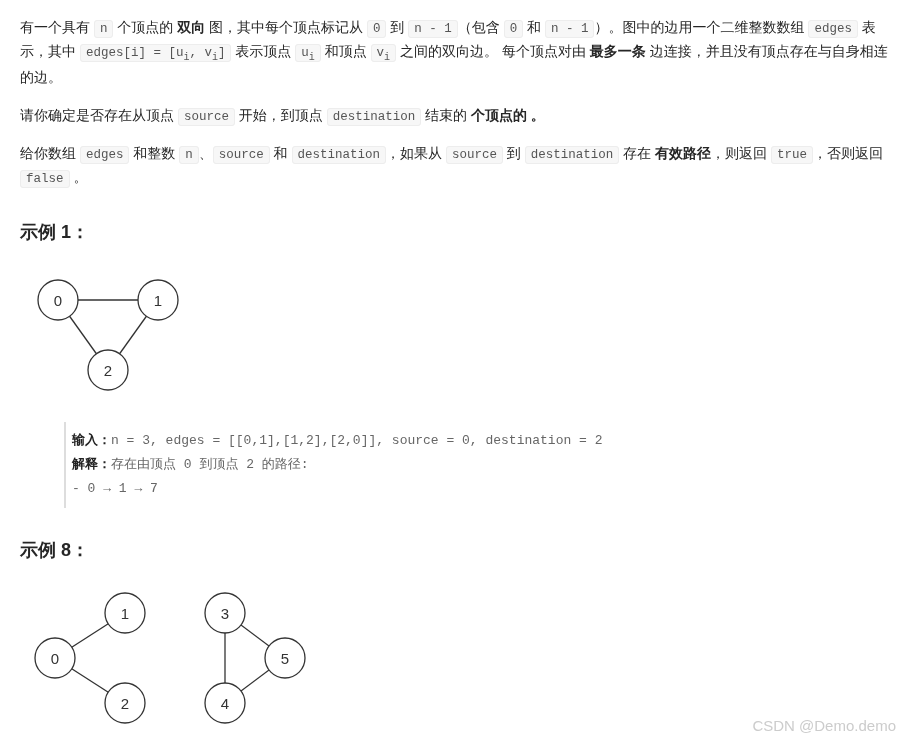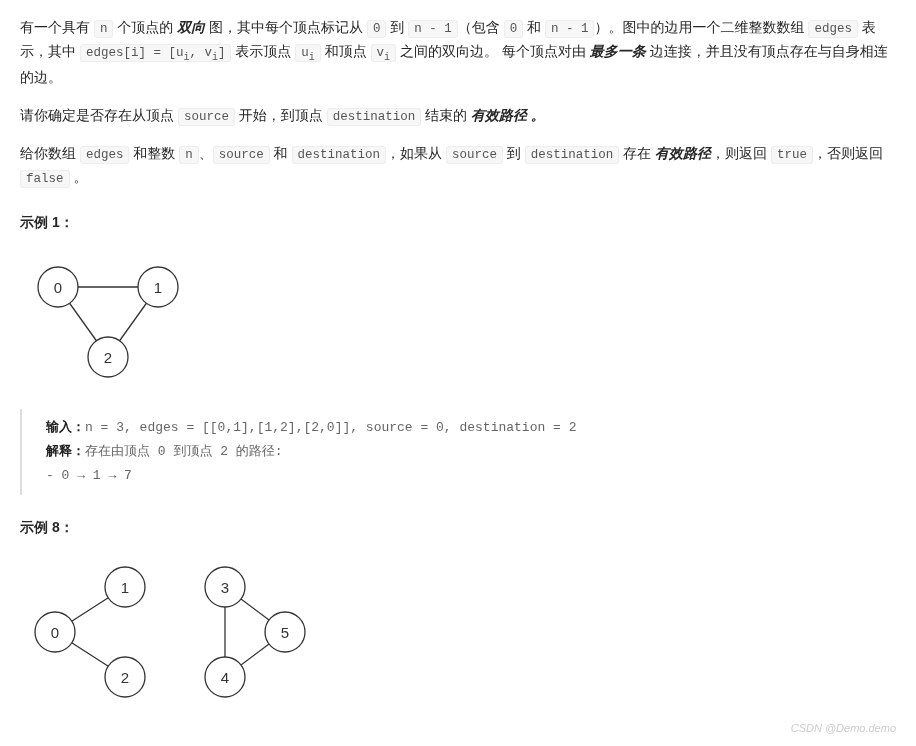--- a/index.html
+++ b/index.html
@@ -15,63 +15,63 @@
     p { margin-bottom: 14px; }
     .code-inline {
       font-family: Menlo, Monaco, Consolas, "Courier New", monospace;
       background: #f7f7f7;
       border: 1px solid #ededed;
       border-radius: 3px;
       padding: 1px 5px;
       font-size: 12.5px;
       color: #555;
     }
-    b { font-weight: 700; font-style: italic; }
+    b { font-weight: 700; }
     h4 {
-      font-size: 14px;
+      font-size: 18px;
       font-weight: 700;
-      margin: 21px 0 14px;
+      margin: 27px 0 14px;
     }
     .graph-svg { margin: 8px 0 14px; }
     .example-block {
       border-left: 2px solid #ddd;
-      padding: 6px 0 6px 24px;
+      padding: 6px 0 6px 6px;
       margin-bottom: 18px;
       color: #666;
+      margin-left: 44px;
     }
     .example-block .line { margin: 2px 0; }
     .example-block .mono {
       font-family: Menlo, Monaco, Consolas, "Courier New", monospace;
       font-size: 13px;
     }
     .example-block .label { color: #222; font-weight: 700; }
     .watermark {
       position: fixed;
       right: 20px;
       bottom: 8px;
-      font-size: 11px;
+      font-size: 15px;
       color: #ccc;
       font-family: sans-serif;
-      font-style: italic;
     }
     sub { font-size: 10px; }
   </style>
 </head>
 <body>
 
 
 
 
 <p>
   <span>有一个具有 </span><span class="code-inline">n</span><span> 个顶点的 </span><b>双向</b><span> 图，其中每个顶点标记从 </span><span class="code-inline">0</span><span> 到 </span><span class="code-inline">n - 1</span><span>（包含 </span><span class="code-inline">0</span><span> 和 </span><span class="code-inline">n - 1</span><span>）。图中的边用一个二维整数数组 </span><span class="code-inline">edges</span><span> 表示，其中 </span><span class="code-inline">edges[i] = [u<sub>i</sub>, v<sub>i</sub>]</span><span> 表示顶点 </span><span class="code-inline">u<sub>i</sub></span><span> 和顶点 </span><span class="code-inline">v<sub>i</sub></span><span> 之间的双向边。 每个顶点对由 </span><b>最多一条</b><span> 边连接，并且没有顶点存在与自身相连的边。</span>
 </p>
 
 
 <p>
-  <span>请你确定是否存在从顶点 </span><span class="code-inline">source</span><span> 开始，到顶点 </span><span class="code-inline">destination</span><span> 结束的 </span><b>有效路径 。</b>
+  <span>请你确定是否存在从顶点 </span><span class="code-inline">source</span><span> 开始，到顶点 </span><span class="code-inline">destination</span><span> 结束的 </span><b>个顶点的 。</b>
 </p>
 
 
 <p>
   <span>给你数组 </span><span class="code-inline">edges</span><span> 和整数 </span><span class="code-inline">n</span><span>、</span><span class="code-inline">source</span><span> 和 </span><span class="code-inline">destination</span><span>，如果从 </span><span class="code-inline">source</span><span> 到 </span><span class="code-inline">destination</span><span> 存在 </span><b>有效路径</b><span>，则返回 </span><span class="code-inline">true</span><span>，否则返回 </span><span class="code-inline">false</span><span> 。</span>
 </p>
 
 
 <h4>示例 1：</h4>
 

